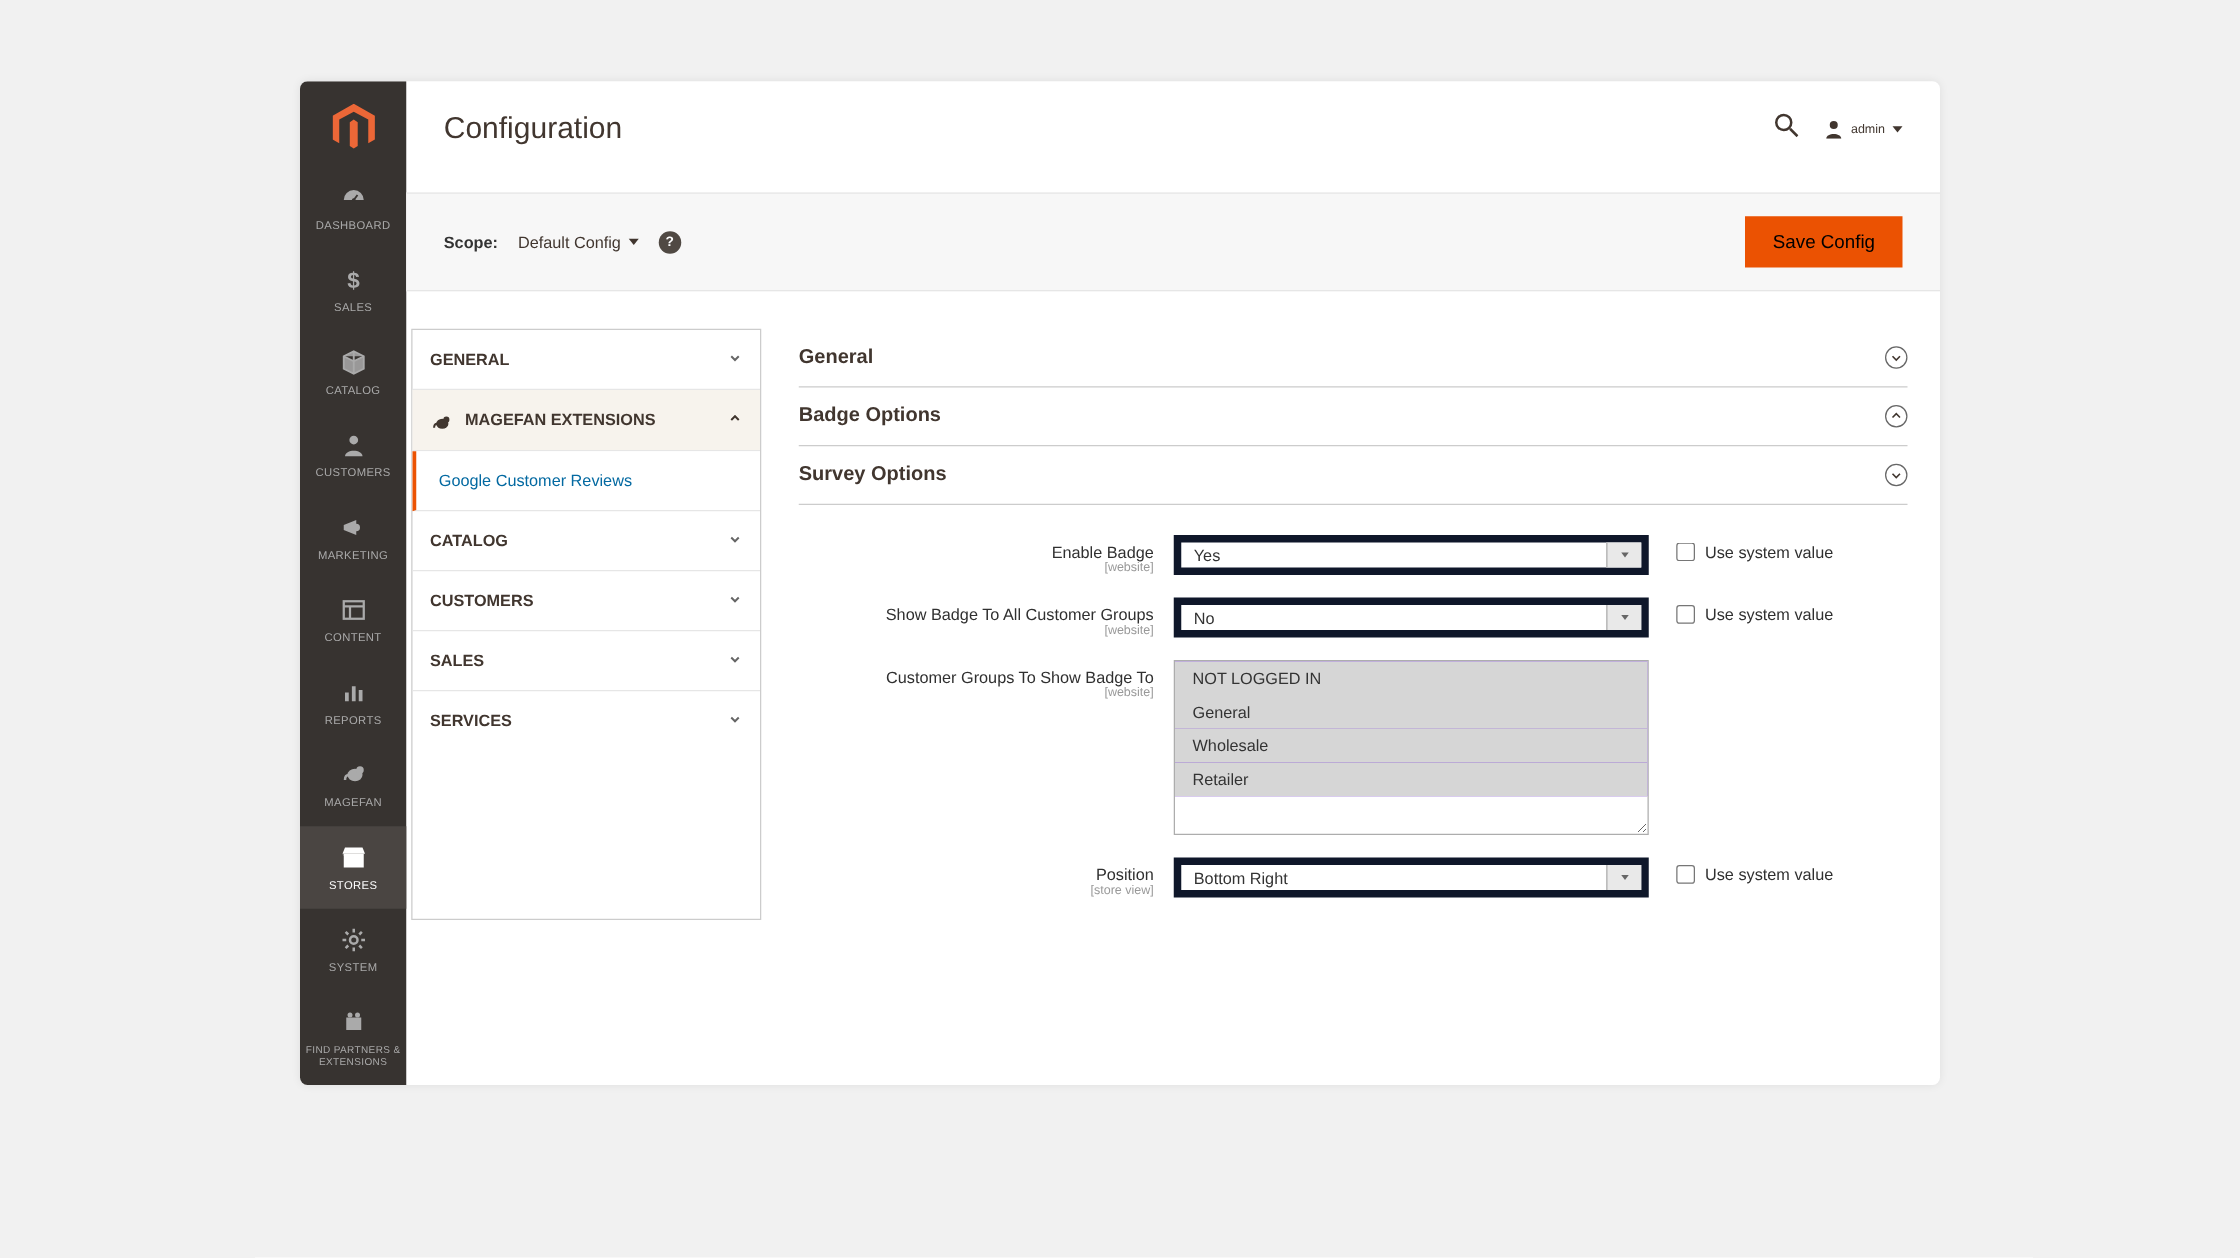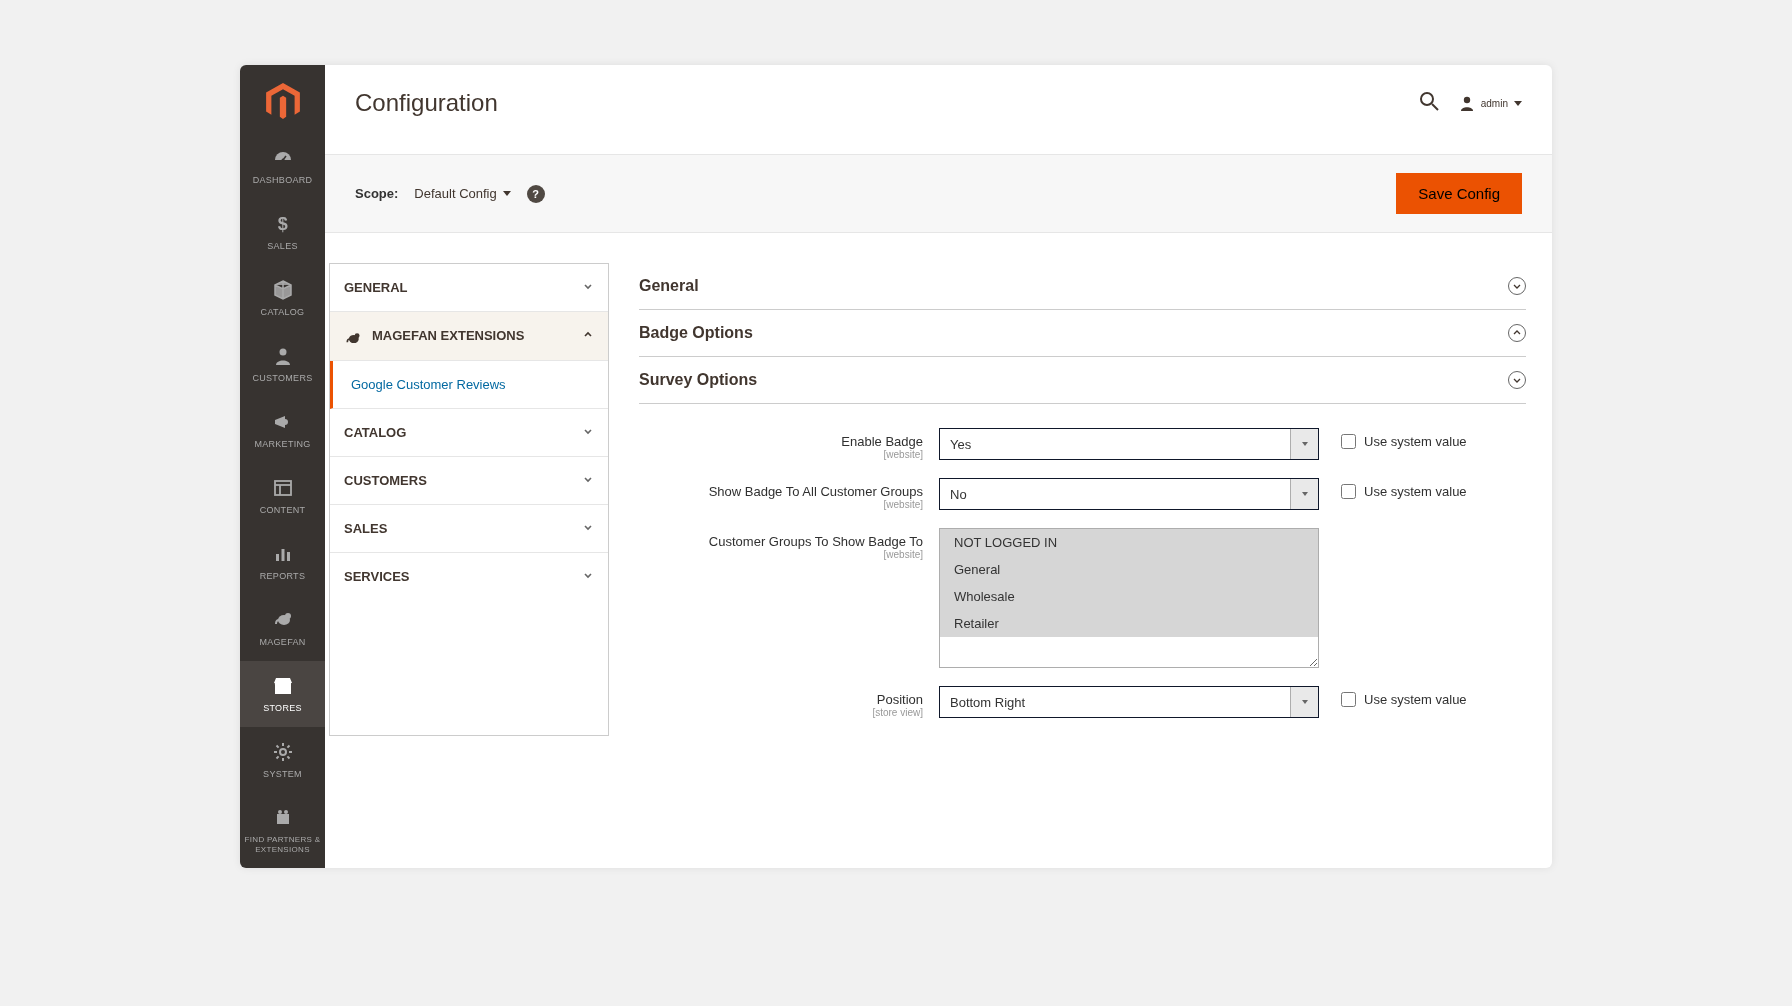--- a/index.html
+++ b/index.html
@@ -48,21 +48,21 @@
 .sec-header { display: flex; justify-content: space-between; align-items: center; padding: 14px 0; border-bottom: 1px solid #ccc; cursor: pointer; }
 .sec-title { font-size: 16px; font-weight: 700; color: #41362f; }
 .sec-toggle { width: 18px; height: 18px; border: 1px solid #666; border-radius: 50%; display: flex; align-items: center; justify-content: center; font-size: 10px; }
 
 .fields { padding-top: 24px; }
 .field-row { display: flex; align-items: flex-start; margin-bottom: 18px; }
 .field-label-col { width: 300px; text-align: right; padding-right: 16px; padding-top: 6px; }
 .field-label { font-size: 13px; color: #303030; }
 .field-scope { font-size: 10px; color: #999; display: block; }
 .field-ctrl { width: 380px; position: relative; }
-.select { width: 100%; border: 1px solid #0f172a; background: #fff; height: 32px; display: flex; align-items: center; padding: 0 30px 0 10px; font-size: 13px; position: relative; cursor: pointer; }
+.select { width: 100%; border: 6px solid #0f172a; background: #fff; height: 32px; display: flex; align-items: center; padding: 0 30px 0 10px; font-size: 13px; position: relative; cursor: pointer; }
 .select .drop { position: absolute; right: 0; top: 0; width: 28px; height: 100%; background: #e9e9e9; border-left: 1px solid #adadad; display: flex; align-items: center; justify-content: center; }
 .multiselect { width: 100%; border: 1px solid #adadad; background: #fff; min-height: 140px; position: relative; resize: both; overflow: auto; }
 .multiselect .opt { padding: 6px 14px; font-size: 13px; cursor: pointer; }
 .multiselect .opt.sel { background: #d6d6d6; }
 .multiselect .opts-wrap { background: #6d28d9; padding-bottom: 0; }
 .sys-col { display: flex; align-items: center; gap: 8px; padding-left: 22px; padding-top: 6px; font-size: 13px; color: #303030; }
 .sys-col input { width: 15px; height: 15px; }
 
 .caret-down { display: inline-block; width: 0; height: 0; border-left: 4px solid transparent; border-right: 4px solid transparent; border-top: 5px solid #41362f; }
 .caret-down.sm { border-left-width: 3px; border-right-width: 3px; border-top-width: 4px; border-top-color: #666; }

